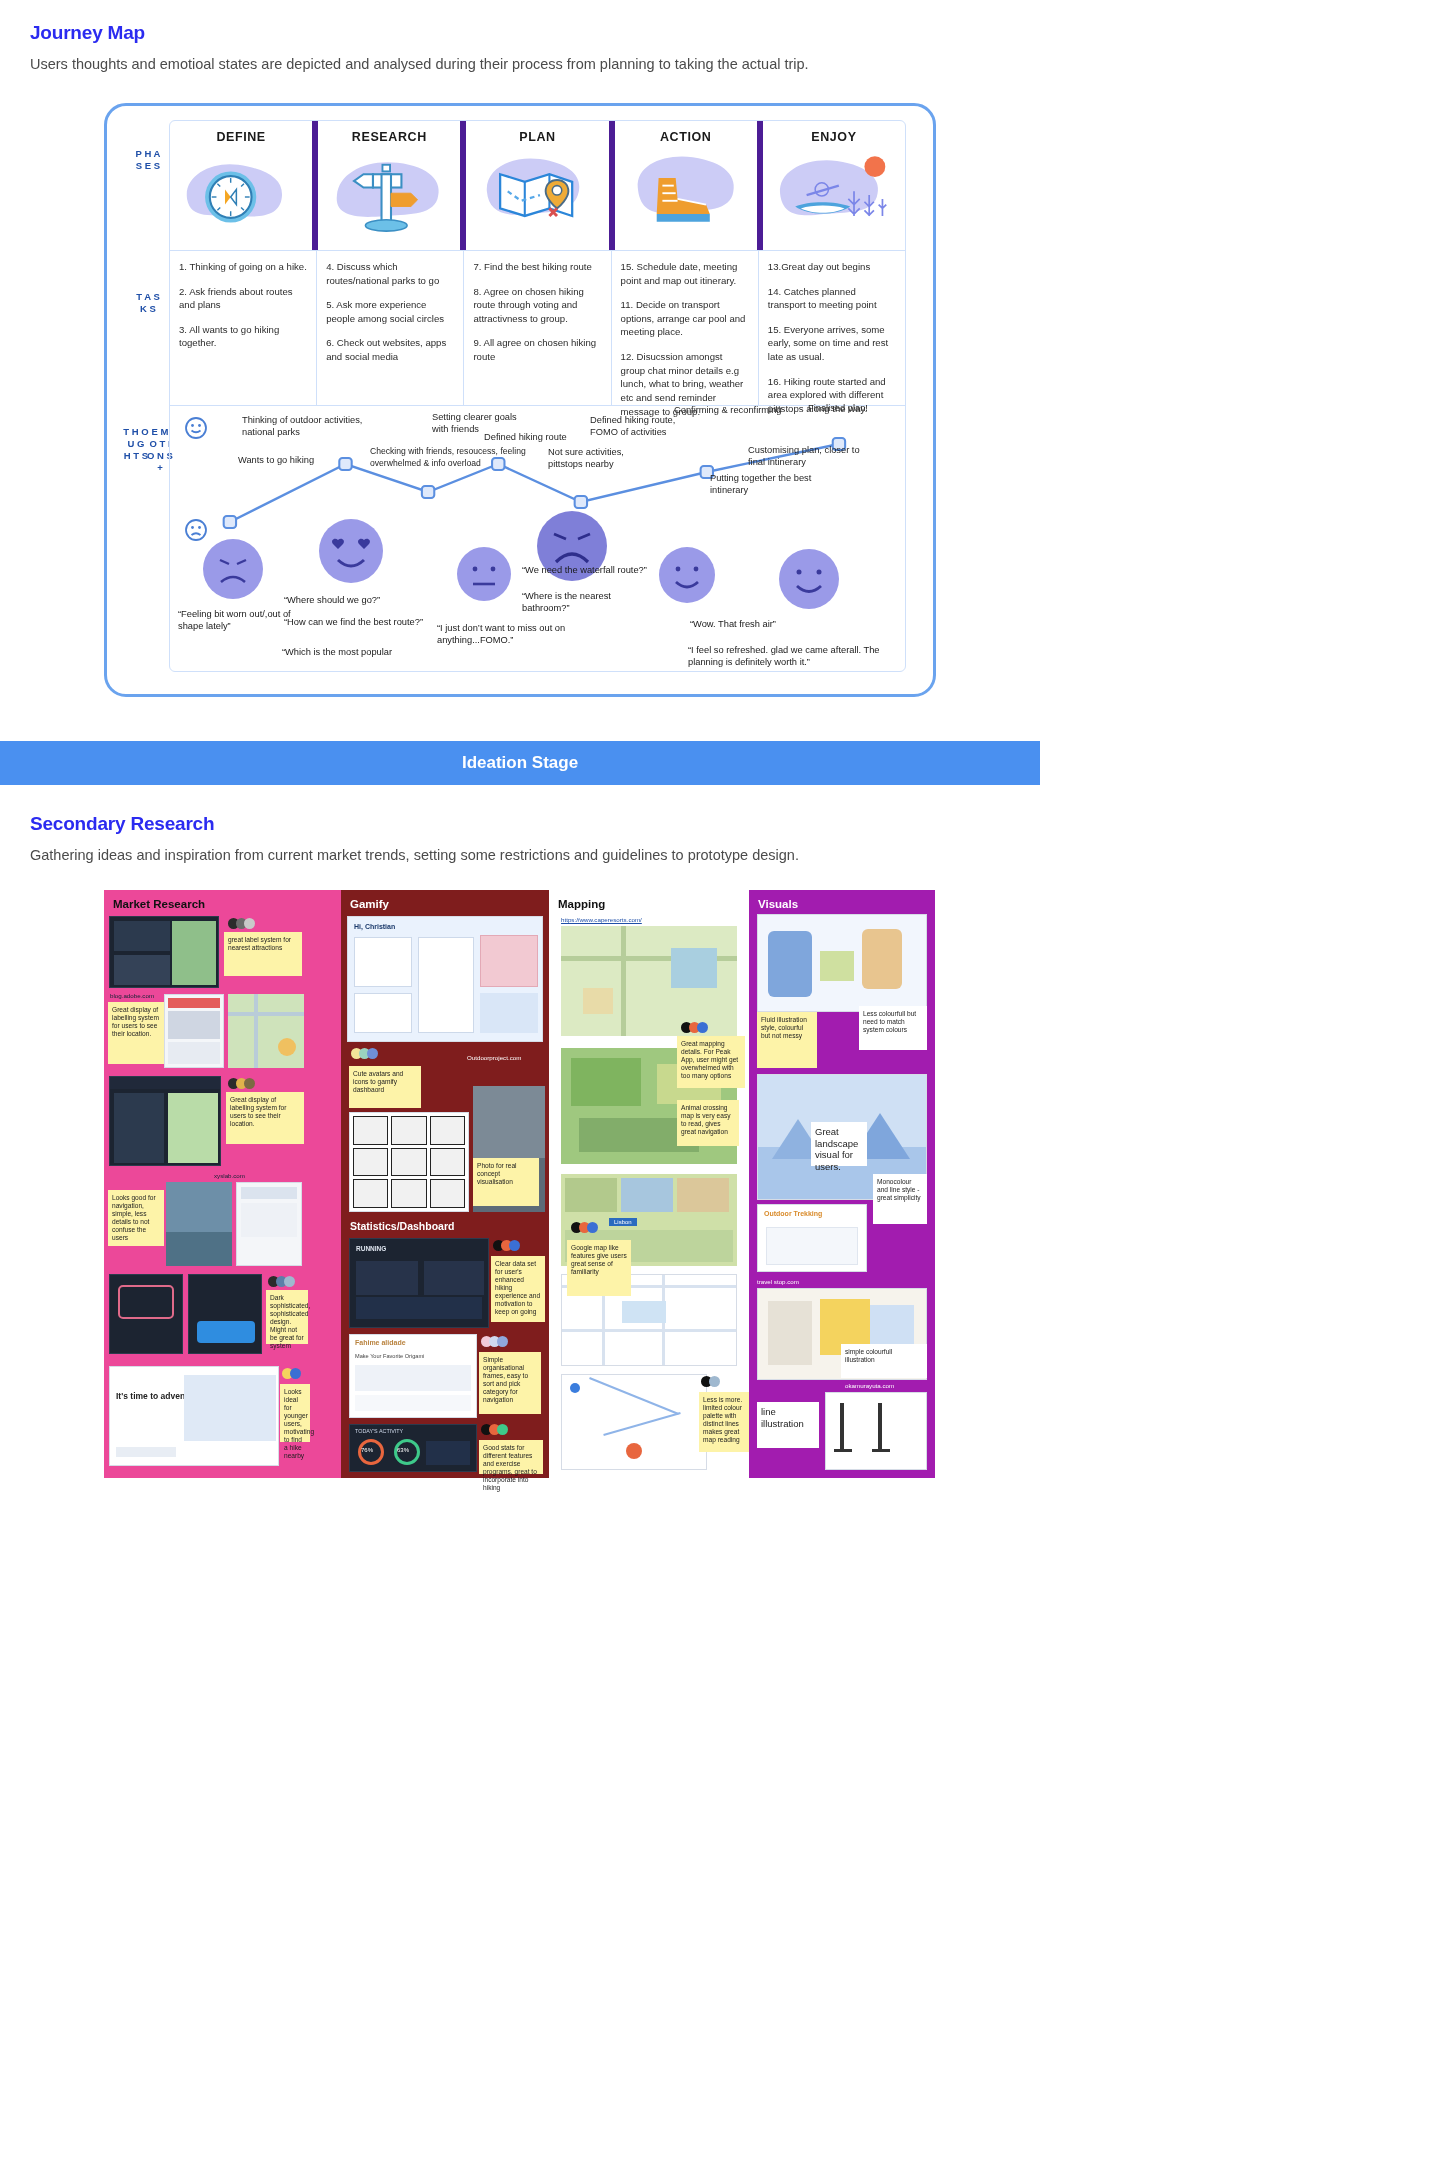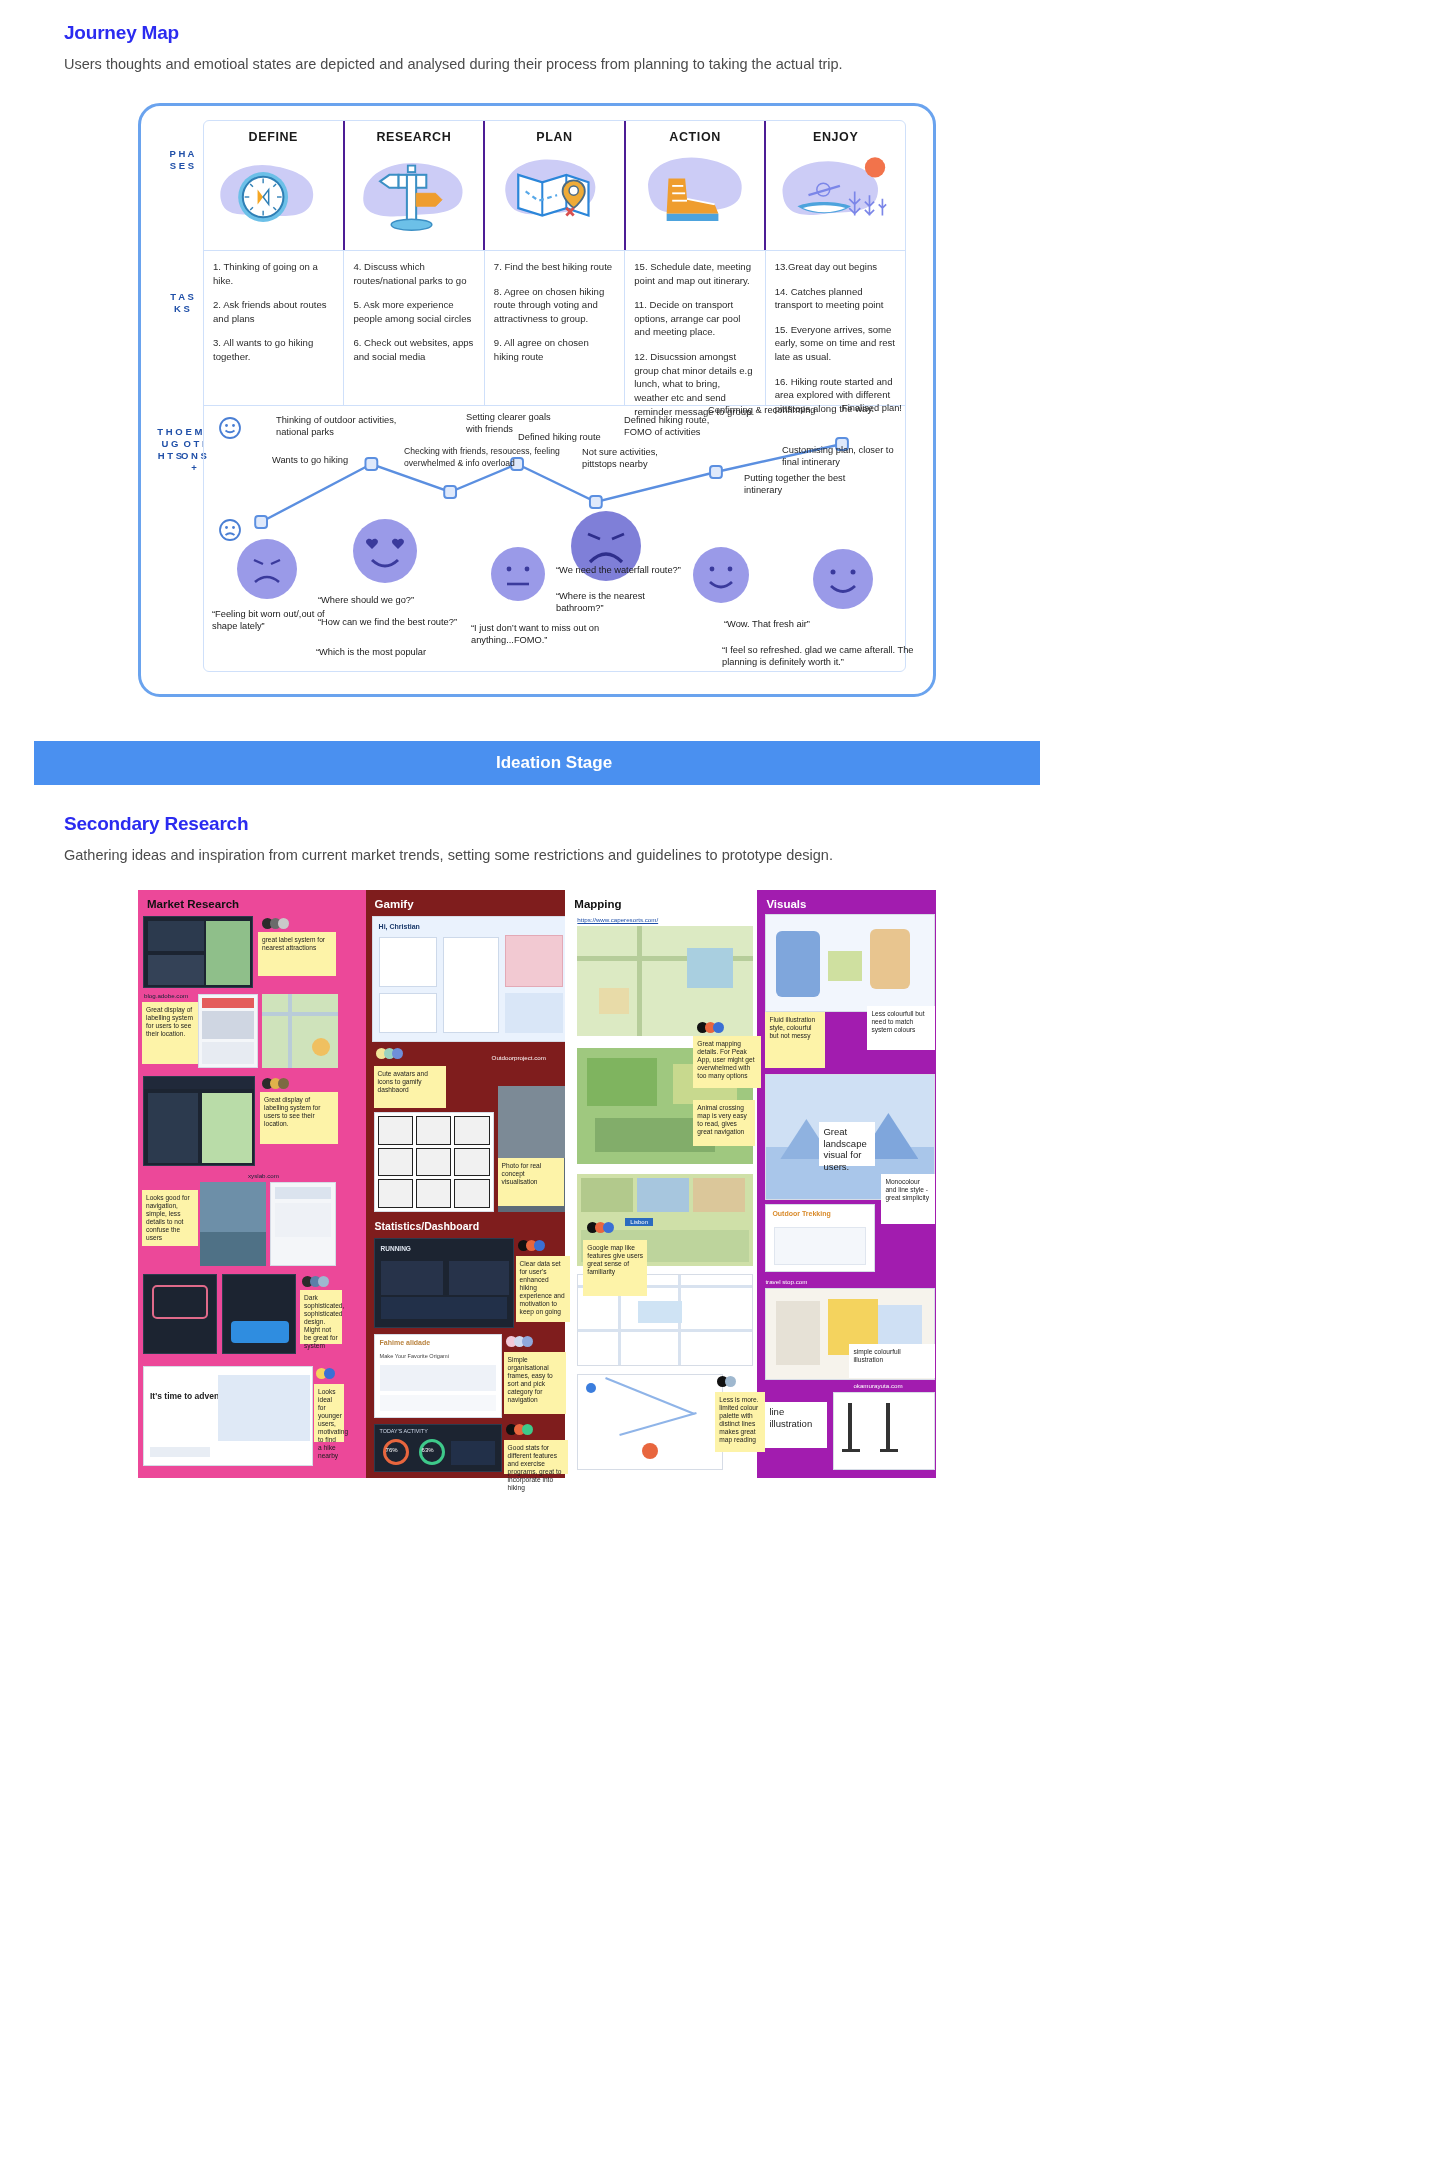--- a/index.html
+++ b/index.html
@@ -5,21 +5,21 @@
   * { box-sizing: border-box; }
   html, body { margin:0; padding:0; }
   body {
     width:1040px; height:2180px;
     background:#ffffff;
     font-family:"Liberation Sans", sans-serif;
     color:#3c3c3c;
     position:relative;
     overflow:hidden;
   }
-  .wrap { width:1040px; position:relative;padding-left:34px; }
+  .wrap { width:1040px; position:relative; }
 
   
   .sec-title {
     font-size:19px; font-weight:bold; color:#2b2bf0;
     margin:0 0 10px 30px; letter-spacing:-0.2px;
   }
   .sec-desc {
     font-size:14.5px; line-height:1.45; color:#4b4b4b;
     margin:0 30px 0 30px; max-width:950px;
   }
@@ -47,21 +47,21 @@
     line-height:1.28; letter-spacing:0;
   }
   #rail-phases { top:42px; }
   #rail-tasks  { top:185px; }
   #rail-thoughts { top:320px; left:16px; }
   #rail-emotions { top:320px; left:40px; }
 
   
   .phases-row { display:flex; height:130px; border-bottom:1px solid #cfe0fa; }
   .phase-cell {
-    flex:1 1 0; position:relative; border-right:2px solid #4c1d95;
+    flex:1 1 0; position:relative; border-right:6px solid #4c1d95;
     display:flex; flex-direction:column; align-items:center;
   }
   .phase-cell:last-child { border-right:none; }
   .phase-name {
     font-size:12.5px; font-weight:bold; color:#1a1a1a;
     letter-spacing:0.6px; margin-top:9px; z-index:3; position:relative;
   }
   .phase-art { position:relative; width:100%; flex:1; }
   .phase-art svg { position:absolute; inset:0; width:100%; height:100%; }
 

